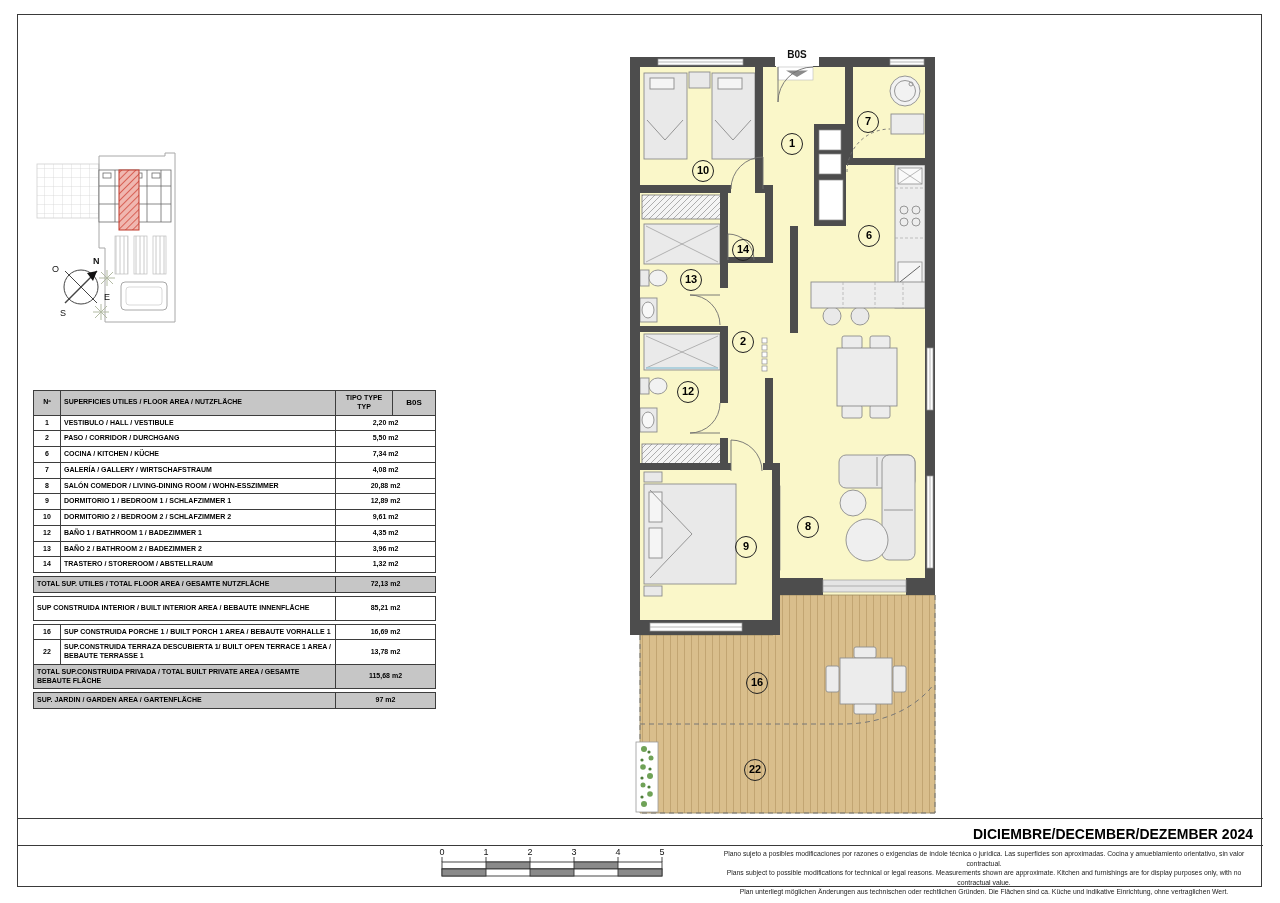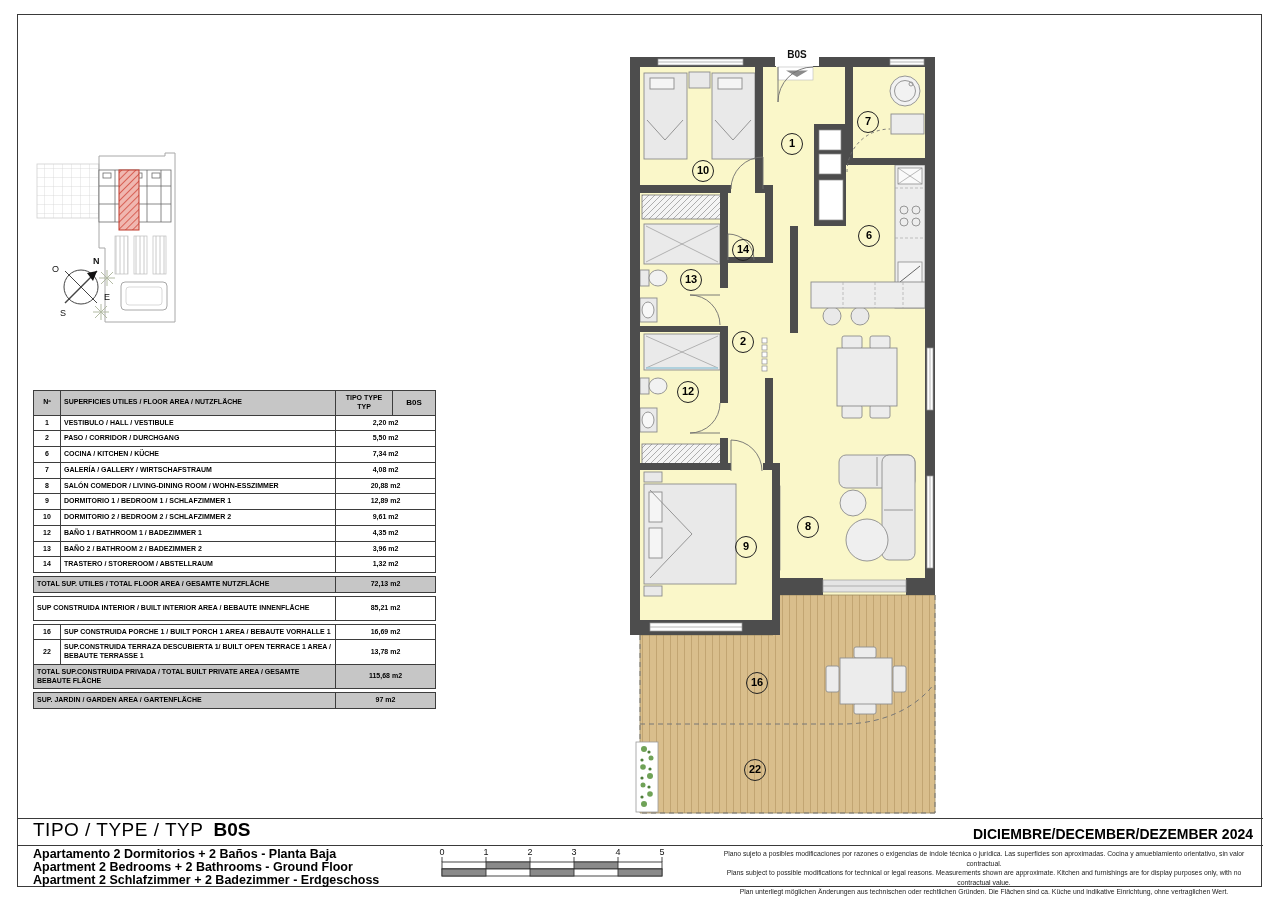--- a/index.html
+++ b/index.html
@@ -434,30 +434,22 @@
   <div class="badge" style="left:857px;top:111px">7</div>
   <div class="badge" style="left:797px;top:516px">8</div>
   <div class="badge" style="left:735px;top:536px">9</div>
   <div class="badge" style="left:692px;top:160px">10</div>
   <div class="badge" style="left:677px;top:381px">12</div>
   <div class="badge" style="left:680px;top:269px">13</div>
   <div class="badge" style="left:732px;top:239px">14</div>
   <div class="badge" style="left:746px;top:672px">16</div>
   <div class="badge" style="left:744px;top:759px">22</div>
 
-  <div class="typeblock">
-    <span>TIPO / TYPE / TYP</span><b>B0S</b>
-  </div>
   <div class="datetxt">DICIEMBRE/DECEMBER/DEZEMBER 2024</div>
 
-  <div class="titles">
-    <div>Apartamento 2 Dormitorios + 2 Baños - Planta Baja</div>
-    <div>Apartment 2 Bedrooms + 2 Bathrooms - Ground Floor</div>
-    <div>Apartment 2 Schlafzimmer + 2 Badezimmer - Erdgeschoss</div>
-  </div>
 
   <svg style="position:absolute;left:430px;top:846px" width="240" height="34" viewBox="0 0 240 34">
     <g font-size="9" fill="#111" text-anchor="middle" font-family="Liberation Sans, sans-serif">
       <text x="12" y="9">0</text>
       <text x="56" y="9">1</text>
       <text x="100" y="9">2</text>
       <text x="144" y="9">3</text>
       <text x="188" y="9">4</text>
       <text x="232" y="9">5</text>
     </g>

